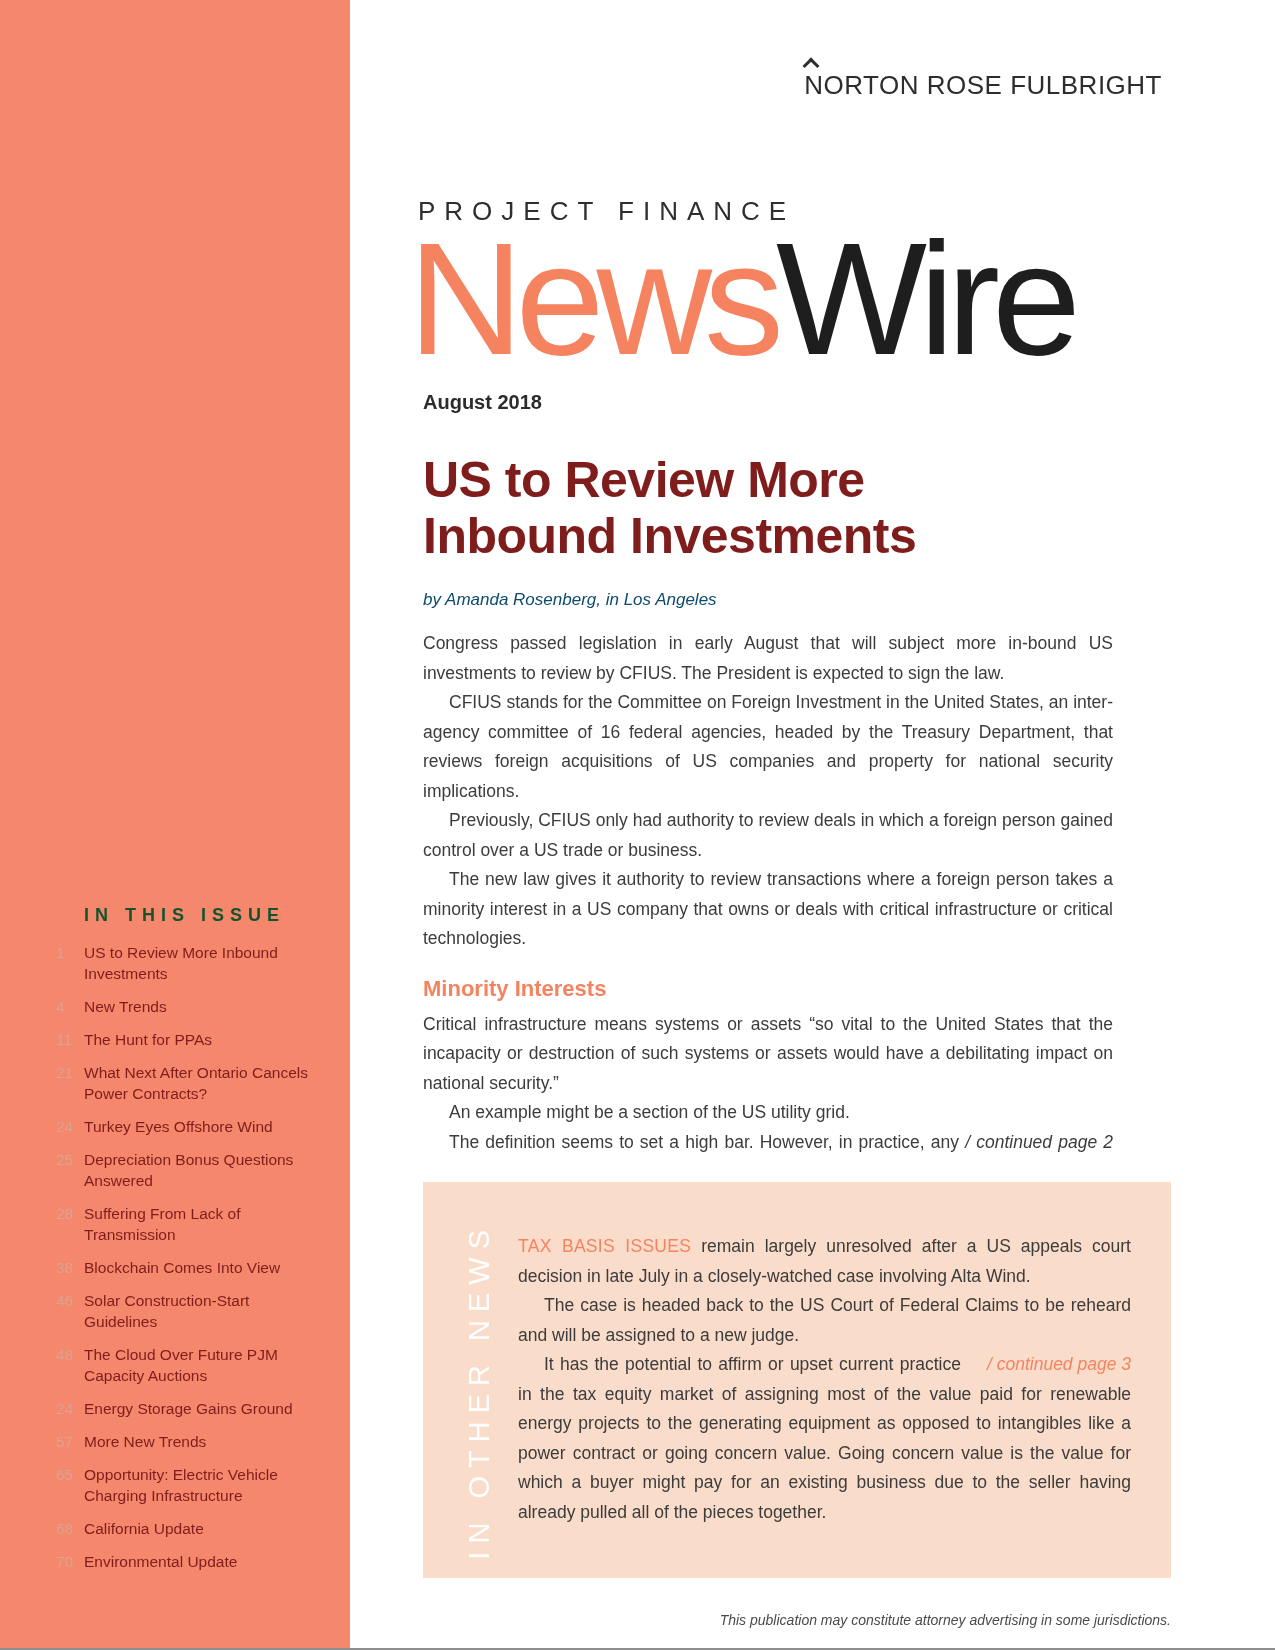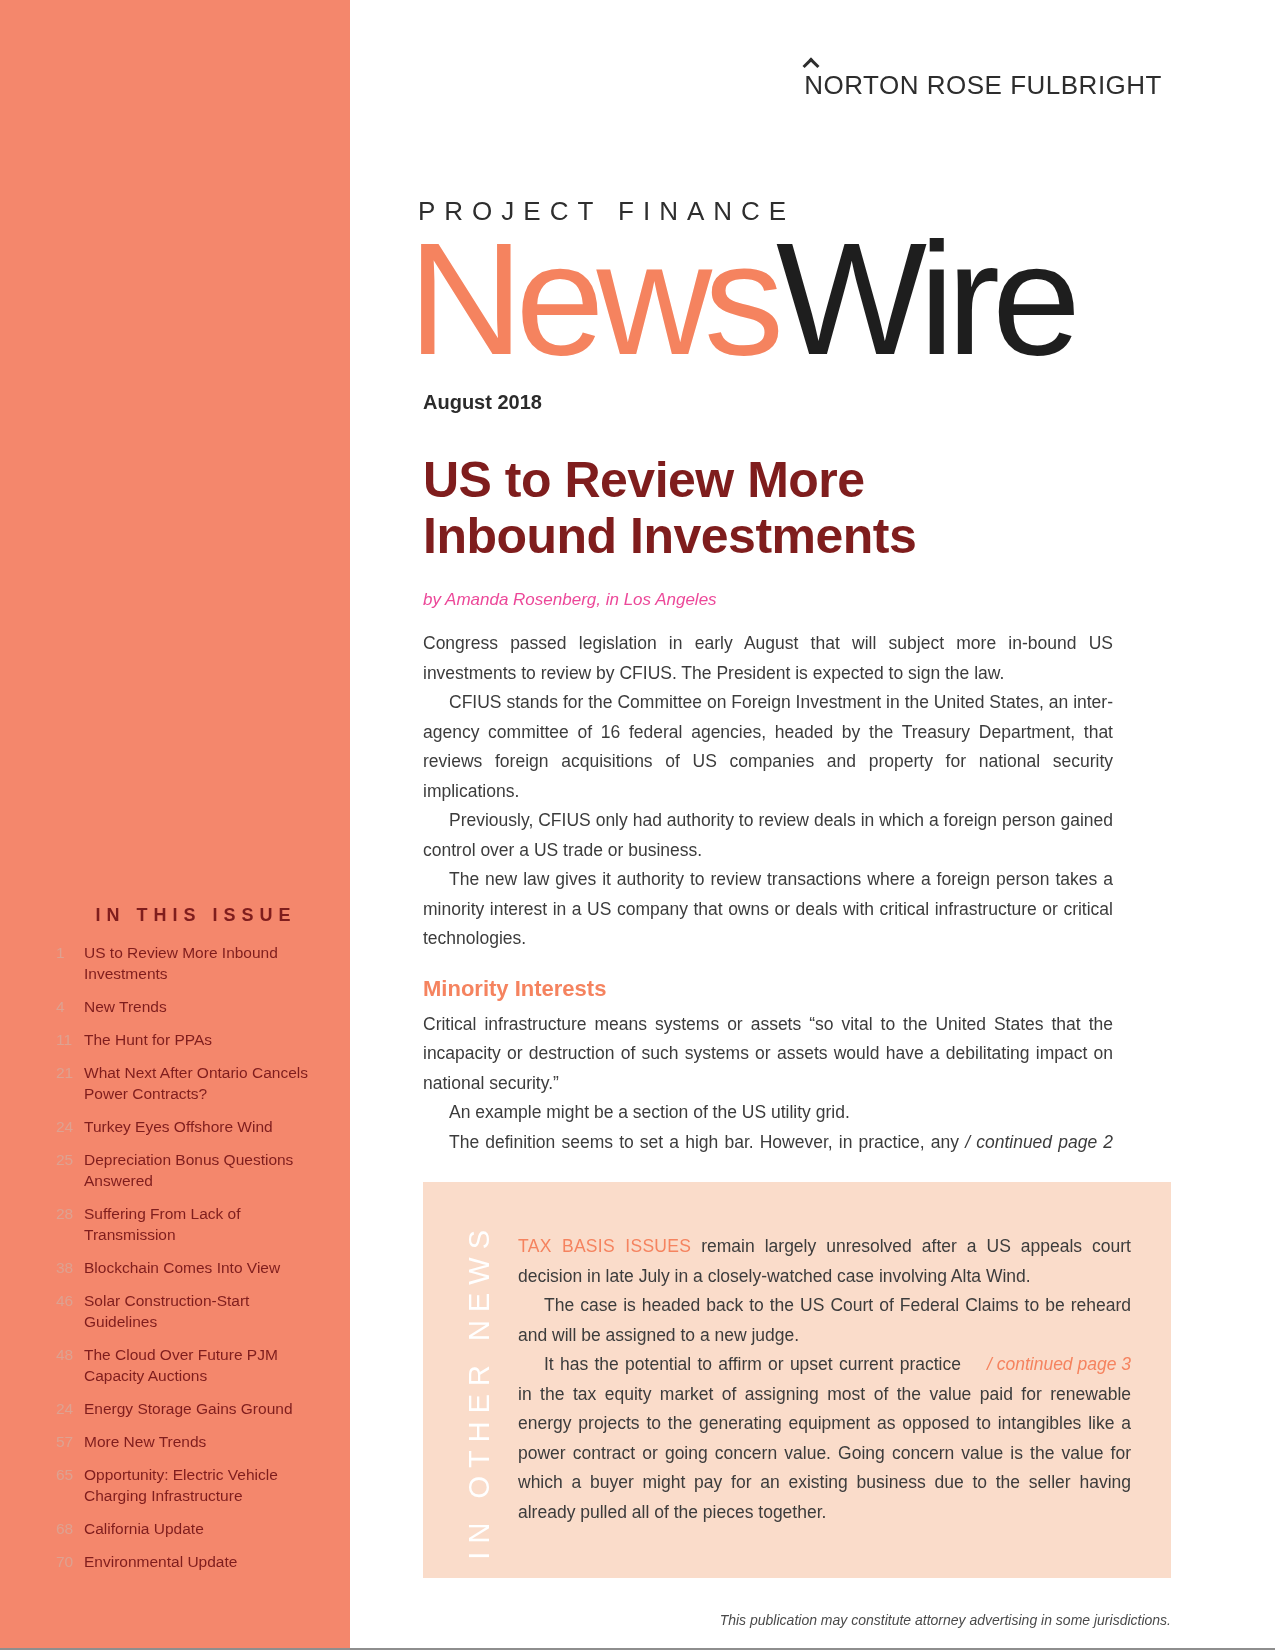--- a/index.html
+++ b/index.html
@@ -9,40 +9,40 @@
     --page-number-muted:#DDA291;
   }
   *{margin:0;padding:0;box-sizing:border-box;}
   html,body{background:#ffffff;}
   body{font-family:"Liberation Sans",sans-serif;color:#3C3C3C;}
   .page{position:relative;width:1275px;height:1650px;background:#ffffff;overflow:hidden;}
 
   
   .sidebar{position:absolute;left:0;top:0;width:350px;height:100%;background:var(--salmon);}
   .issue{position:absolute;left:56px;top:905px;width:252px;}
-  .issue-heading{margin-left:28px;color:#7f1d1d;font-size:18px;font-weight:700;letter-spacing:6px;margin-bottom:16px;white-space:nowrap;text-align:center;}
+  .issue-heading{margin-left:28px;color:#14532d;font-size:18px;font-weight:700;letter-spacing:6px;margin-bottom:16px;white-space:nowrap;}
   .toc-item{display:grid;grid-template-columns:28px 1fr;margin-bottom:12px;}
   .toc-num{color:var(--page-number-muted);font-size:15.5px;line-height:21px;}
   .toc-title{color:#7f1d1d;font-size:15.5px;line-height:21px;}
 
   
   .logo{position:absolute;top:70px;right:113px;color:#2D2D2D;font-size:26px;letter-spacing:0.5px;font-weight:400;}
   .logo-caret{position:absolute;top:-13px;left:1px;width:11px;height:11px;}
   .logo-caret::before{content:"";position:absolute;left:0;top:3px;width:9px;height:9px;border-top:3px solid #2D2D2D;border-right:3px solid #2D2D2D;transform:rotate(-45deg);}
 
   
   .kicker{position:absolute;left:418px;top:196px;font-size:26px;letter-spacing:9px;color:#2E2E2E;font-weight:400;}
   .newswire{position:absolute;left:408px;top:219px;font-size:160px;line-height:1;letter-spacing:-8px;font-weight:400;white-space:nowrap;}
   .newswire .accent{color:var(--accent-text);}
   .newswire .rest{color:#1E1E1E;}
   .issue-date{position:absolute;left:423px;top:391px;font-size:20px;font-weight:700;color:#2B2B2B;}
 
   
   .headline{position:absolute;left:423px;top:452px;width:690px;font-size:50px;line-height:56px;font-weight:700;color:#7f1d1d;letter-spacing:-0.5px;}
-  .byline{position:absolute;left:423px;top:590px;width:690px;font-size:17px;font-style:italic;color:#ec4899;}
+  .byline{position:absolute;left:423px;top:590px;width:690px;font-size:17px;font-style:italic;color:#0c4a6e;}
   .article-body{position:absolute;left:423px;top:629px;width:690px;font-size:17.5px;line-height:29.5px;}
   .article-body p{text-align:justify;}
   .paras p + p{text-indent:26px;}
   .subhead{color:var(--accent-text);font-size:22px;font-weight:700;margin-top:22px;margin-bottom:8px;line-height:26px;text-align:left;}
   .indented{text-indent:26px;}
   .force-justify{text-align-last:justify;}
   .cont-dark{font-style:italic;color:#3C3C3C;}
   .cont-salmon{font-style:italic;color:var(--accent-text);float:right;}
 
   

